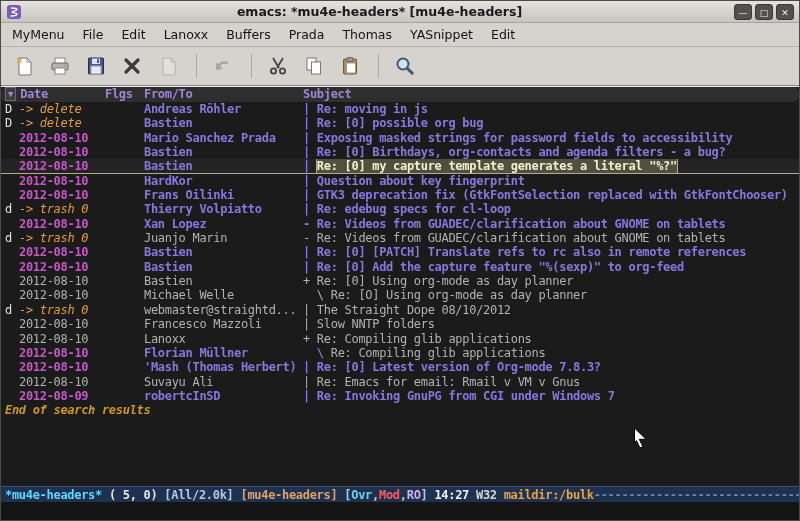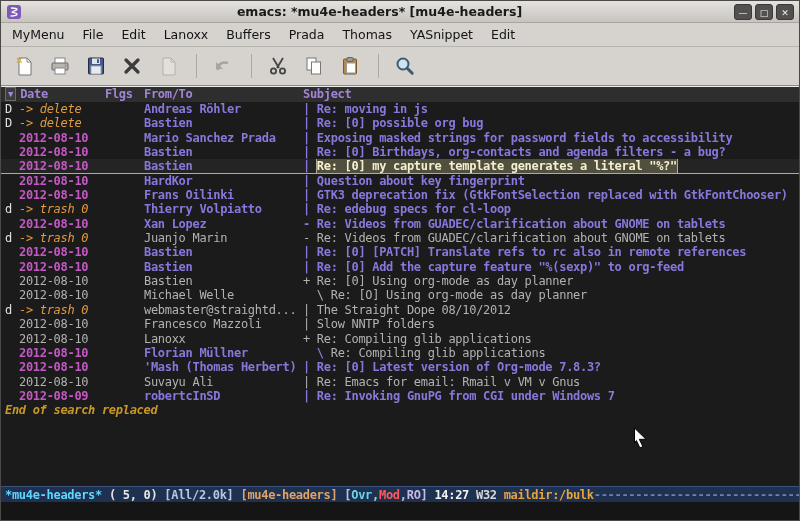--- a/index.html
+++ b/index.html
@@ -27,21 +27,21 @@
   .toolbar{height:39px;flex:0 0 39px;background:#d6d2ce;display:flex;align-items:center;
     padding:0 6px;border-bottom:1px solid #8f8a85;}
   .tool-btn{width:34px;height:31px;display:flex;align-items:center;justify-content:center;
     border-radius:3px;margin-right:2px;}
   .tool-sep{width:1px;height:24px;background:#aca8a4;margin:0 9px;flex:0 0 1px;}
   
   .content{flex:1;background:#1b1b1b;position:relative;overflow:hidden;
     font-family:"DejaVu Sans Mono","Liberation Mono",monospace;font-size:12px;
     letter-spacing:-0.3px;border-top:1px solid #ececec;}
   .header-line{height:15px;line-height:15px;background:#2e2e2e;color:#a285d8;
-    font-weight:bold;display:flex;padding-left:4px;white-space:pre;}
+    font-weight:bold;display:flex;padding-left:4px;white-space:pre;border-radius:6px;}
   .h-datecol{width:100px;flex:0 0 100px;}
   .h-flags{width:39px;flex:0 0 39px;}
   .h-from{width:159px;flex:0 0 159px;}
   .h-subj{flex:1;}
   .sort-ind{display:inline-block;border:1px solid #6a6a6a;background:#3d3d3d;
     padding:0 2px;margin-right:4px;font-size:9px;line-height:12px;vertical-align:1px;}
   .rows{white-space:pre;}
   .row{display:flex;height:14.35px;line-height:14.35px;padding-left:4px;overflow:hidden;}
   .c-mark{width:14px;flex:0 0 14px;color:#e0e0e0;}
   .c-date{width:86px;flex:0 0 86px;overflow:hidden;}
@@ -183,21 +183,21 @@
   </div>
 
   <div class="content">
     <div class="header-line">
       <span class="h-datecol"><span class="sort-ind">▼</span><span>Date</span></span>
       <span class="h-flags">Flgs</span>
       <span class="h-from">From/To</span>
       <span class="h-subj">Subject</span>
     </div>
     <div class="rows"><div class="row unread marked"><span class="c-mark">D</span><span class="c-date">-&gt; delete</span><span class="c-flags">uN</span><span class="c-from">Andreas Röhler</span><span class="c-subj"><span class="thread">| </span><span class="subj-text">Re: moving in js</span></span></div><div class="row unread marked"><span class="c-mark">D</span><span class="c-date">-&gt; delete</span><span class="c-flags">uaN</span><span class="c-from">Bastien</span><span class="c-subj"><span class="thread">| </span><span class="subj-text">Re: [0] possible org bug</span></span></div><div class="row unread"><span class="c-mark"></span><span class="c-date">2012-08-10</span><span class="c-flags">uN</span><span class="c-from">Mario Sanchez Prada</span><span class="c-subj"><span class="thread">| </span><span class="subj-text">Exposing masked strings for password fields to accessibility</span></span></div><div class="row unread"><span class="c-mark"></span><span class="c-date">2012-08-10</span><span class="c-flags">uN</span><span class="c-from">Bastien</span><span class="c-subj"><span class="thread">| </span><span class="subj-text">Re: [0] Birthdays, org-contacts and agenda filters - a bug?</span></span></div><div class="row unread current"><span class="c-mark"></span><span class="c-date">2012-08-10</span><span class="c-flags">uN</span><span class="c-from">Bastien</span><span class="c-subj"><span class="thread">| </span><span class="subj-text">Re: [0] my capture template generates a literal "%?"</span></span></div><div class="row unread"><span class="c-mark"></span><span class="c-date">2012-08-10</span><span class="c-flags">uN</span><span class="c-from">HardKor</span><span class="c-subj"><span class="thread">| </span><span class="subj-text">Question about key fingerprint</span></span></div><div class="row unread"><span class="c-mark"></span><span class="c-date">2012-08-10</span><span class="c-flags">uN</span><span class="c-from">Frans Oilinki</span><span class="c-subj"><span class="thread">| </span><span class="subj-text">GTK3 deprecation fix (GtkFontSelection replaced with GtkFontChooser)</span></span></div><div class="row unread marked"><span class="c-mark">d</span><span class="c-date">-&gt; trash 0</span><span class="c-flags">uN</span><span class="c-from">Thierry Volpiatto</span><span class="c-subj"><span class="thread">| </span><span class="subj-text">Re: edebug specs for cl-loop</span></span></div><div class="row unread"><span class="c-mark"></span><span class="c-date">2012-08-10</span><span class="c-flags">uN</span><span class="c-from">Xan Lopez</span><span class="c-subj"><span class="thread">- </span><span class="subj-text">Re: Videos from GUADEC/clarification about GNOME on tablets</span></span></div><div class="row read marked"><span class="c-mark">d</span><span class="c-date">-&gt; trash 0</span><span class="c-flags">S</span><span class="c-from">Juanjo Marin</span><span class="c-subj"><span class="thread">- </span><span class="subj-text">Re: Videos from GUADEC/clarification about GNOME on tablets</span></span></div><div class="row unread"><span class="c-mark"></span><span class="c-date">2012-08-10</span><span class="c-flags">uN</span><span class="c-from">Bastien</span><span class="c-subj"><span class="thread">| </span><span class="subj-text">Re: [0] [PATCH] Translate refs to rc also in remote references</span></span></div><div class="row unread"><span class="c-mark"></span><span class="c-date">2012-08-10</span><span class="c-flags">uaN</span><span class="c-from">Bastien</span><span class="c-subj"><span class="thread">| </span><span class="subj-text">Re: [0] Add the capture feature "%(sexp)" to org-feed</span></span></div><div class="row read"><span class="c-mark"></span><span class="c-date">2012-08-10</span><span class="c-flags">S</span><span class="c-from">Bastien</span><span class="c-subj"><span class="thread">+ </span><span class="subj-text">Re: [0] Using org-mode as day planner</span></span></div><div class="row read"><span class="c-mark"></span><span class="c-date">2012-08-10</span><span class="c-flags">S</span><span class="c-from">Michael Welle</span><span class="c-subj"><span class="thread">  \ </span><span class="subj-text">Re: [O] Using org-mode as day planner</span></span></div><div class="row read marked"><span class="c-mark">d</span><span class="c-date">-&gt; trash 0</span><span class="c-flags">S</span><span class="c-from">webmaster@straightd...</span><span class="c-subj"><span class="thread">| </span><span class="subj-text">The Straight Dope 08/10/2012</span></span></div><div class="row read"><span class="c-mark"></span><span class="c-date">2012-08-10</span><span class="c-flags">S</span><span class="c-from">Francesco Mazzoli</span><span class="c-subj"><span class="thread">| </span><span class="subj-text">Slow NNTP folders</span></span></div><div class="row read"><span class="c-mark"></span><span class="c-date">2012-08-10</span><span class="c-flags">S</span><span class="c-from">Lanoxx</span><span class="c-subj"><span class="thread">+ </span><span class="subj-text">Re: Compiling glib applications</span></span></div><div class="row unread"><span class="c-mark"></span><span class="c-date">2012-08-10</span><span class="c-flags">uN</span><span class="c-from">Florian Müllner</span><span class="c-subj subj-read"><span class="thread">  \ </span><span class="subj-text">Re: Compiling glib applications</span></span></div><div class="row unread"><span class="c-mark"></span><span class="c-date">2012-08-10</span><span class="c-flags">uN</span><span class="c-from">'Mash (Thomas Herbert)</span><span class="c-subj"><span class="thread">| </span><span class="subj-text">Re: [0] Latest version of Org-mode 7.8.3?</span></span></div><div class="row read"><span class="c-mark"></span><span class="c-date">2012-08-10</span><span class="c-flags">S</span><span class="c-from">Suvayu Ali</span><span class="c-subj"><span class="thread">| </span><span class="subj-text">Re: Emacs for email: Rmail v VM v Gnus</span></span></div><div class="row unread"><span class="c-mark"></span><span class="c-date">2012-08-09</span><span class="c-flags">uN</span><span class="c-from">robertcInSD</span><span class="c-subj"><span class="thread">| </span><span class="subj-text">Re: Invoking GnuPG from CGI under Windows 7</span></span></div></div>
-    <div class="end-line">End of search replaced</div>
+    <div class="end-line">End of search results</div>
 
     <span class="mouse-cursor">
       <svg width="15" height="21" viewBox="0 0 15 21">
         <path d="M1.5 1l11.5 11.3H6.3l3.6 7.2-3 1.4-3.5-7.3-1.9 2.4z" fill="#fff" stroke="#000" stroke-width="1"></path>
       </svg>
     </span>
   </div>
 
   <div class="modeline"><span class="ml-buffer">*mu4e-headers*</span><span class="ml-pos"> ( 5, 0) </span><span class="ml-size">[All/2.0k] </span><span class="ml-mode">[mu4e-headers] </span><span class="ml-br">[</span><span class="ml-ovr">Ovr</span><span class="ml-br">,</span><span class="ml-mod">Mod</span><span class="ml-br">,</span><span class="ml-ro">RO</span><span class="ml-br">] </span><span class="ml-time">14:27</span><span class="ml-win"> W32 </span><span class="ml-folder">maildir:/bulk</span><span class="ml-dashes">----------------------------------</span></div>
 

